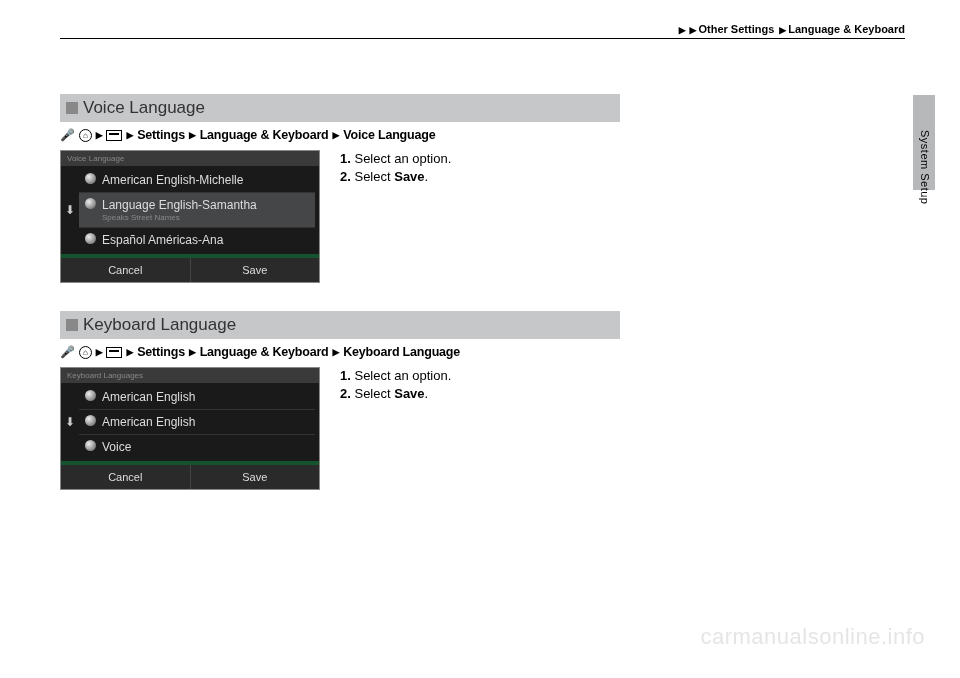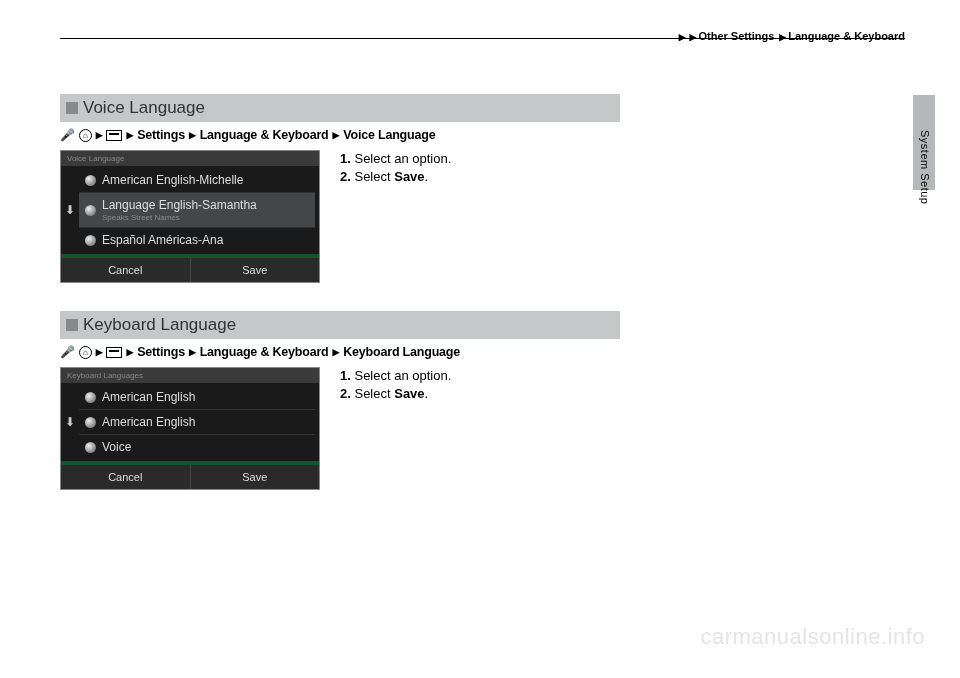--- a/index.html
+++ b/index.html
@@ -21,21 +21,20 @@
     border-top: 1px solid #000;
     margin-top: 18px;
     position: relative;
   }
   .breadcrumb {
     position: absolute;
     right: 0;
     top: -16px;
     font-size: 11px;
     font-weight: bold;
-    margin-top: 7px;
   }
   .bc-arrow { font-size: 9px; margin: 0 2px; }
   .side-tab {
     position: absolute;
     right: 25px;
     top: 95px;
     width: 22px;
     height: 95px;
     background: #b7b8ba;
   }
@@ -107,21 +106,20 @@
     width: 18px;
     display: flex;
     align-items: center;
     justify-content: center;
     color: #ccc;
     font-size: 12px;
   }
   .ss-list { flex: 1; padding: 2px 4px 2px 0; }
   .ss-item, .ss-item-selected {
     display: flex;
-    align-items: center;
     gap: 6px;
     padding: 5px 6px;
     color: #ddd;
     font-size: 12px;
     border-bottom: 1px solid #333;
   }
   .ss-item:last-child, .ss-item-selected:last-child { border-bottom: none; }
   .ss-item-selected {
     background: #454648;
   }

